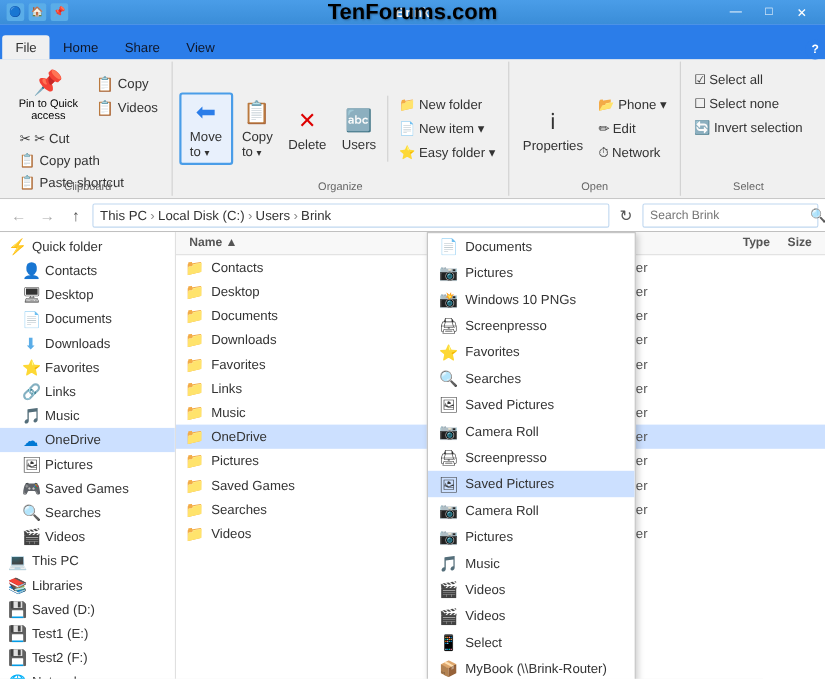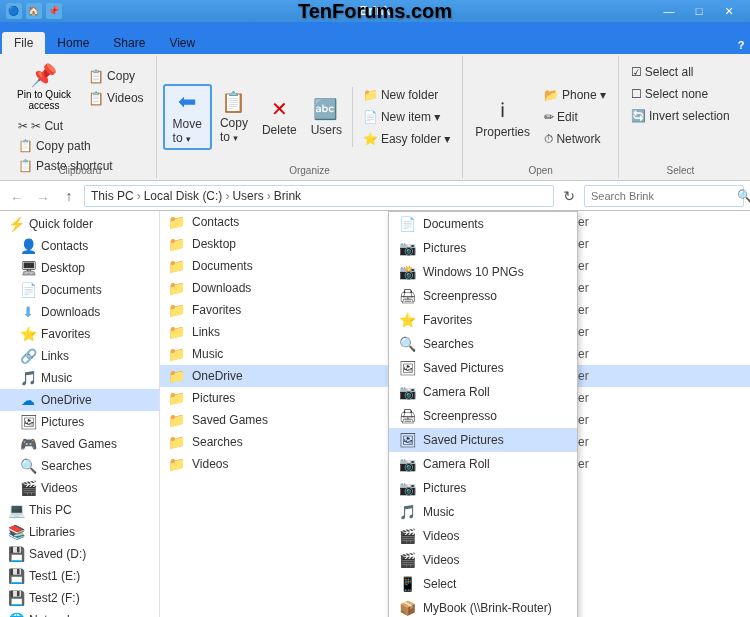--- a/index.html
+++ b/index.html
@@ -524,20 +524,26 @@
     </div>
     <div class="sidebar-item">
       <span class="sidebar-item-icon icon-network">🌐</span>
       <span>Network</span>
     </div>
 
   </div>
 
   <div class="content-area">
 
+    <div class="content-header">
+      <span class="col-header">Name ▲</span>
+      <span style="flex:1"></span>
+      <span class="col-header">Type</span>
+      <span class="col-header">Size</span>
+    </div>
 
     <div class="file-list">
       <div class="file-row">
         <span class="file-icon icon-folder">📁</span>
         <span class="file-name">Contacts</span>
         <span class="file-type">File folder</span>
         <span class="file-size"></span>
       </div>
       <div class="file-row">
         <span class="file-icon icon-folder">📁</span>

